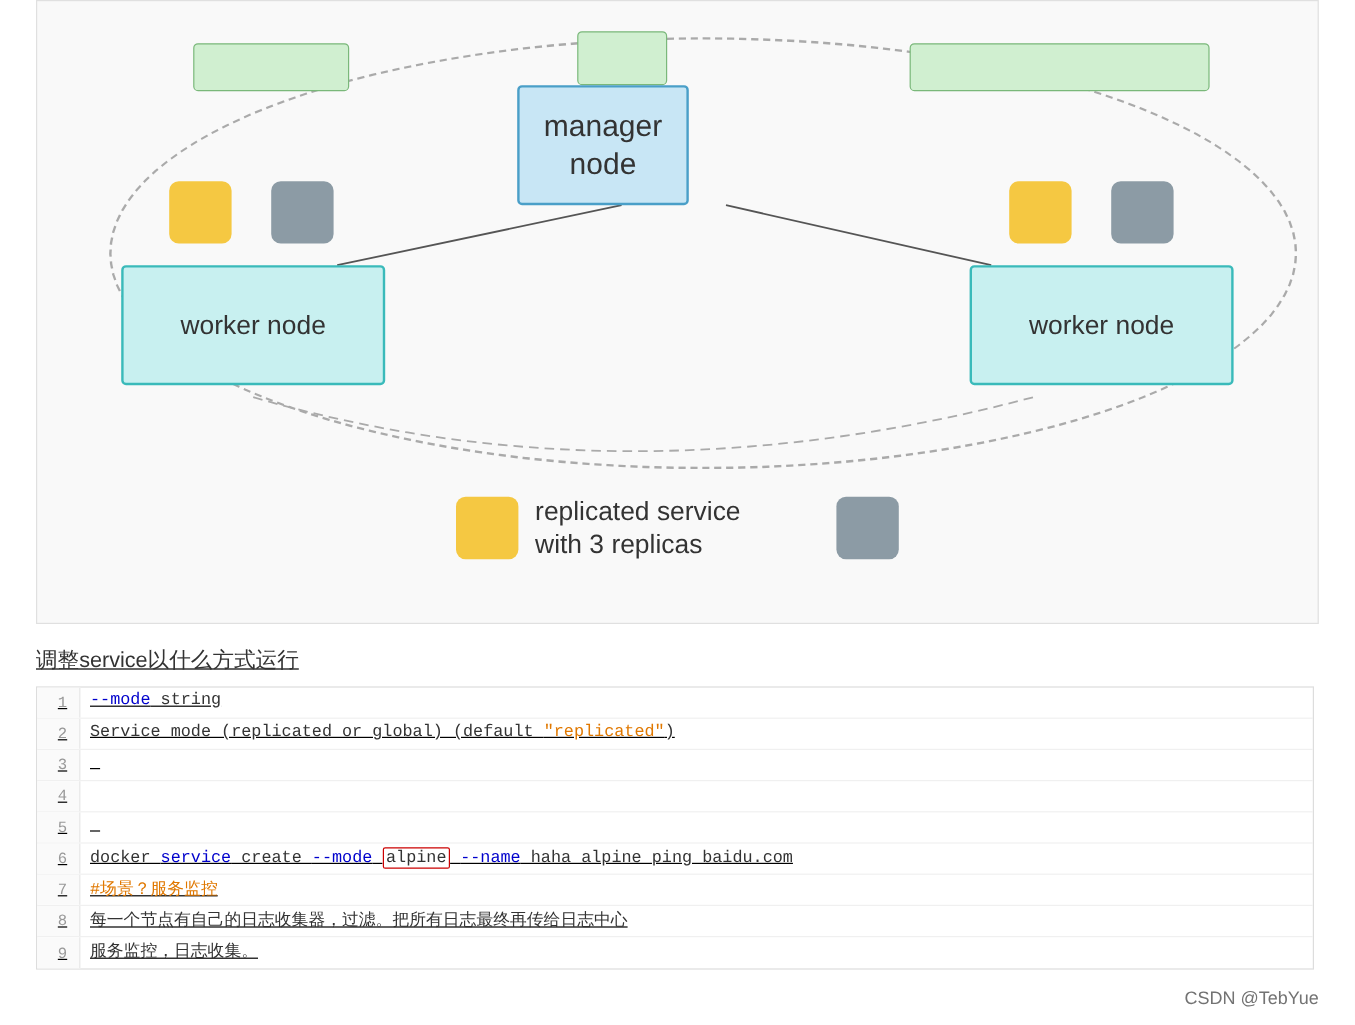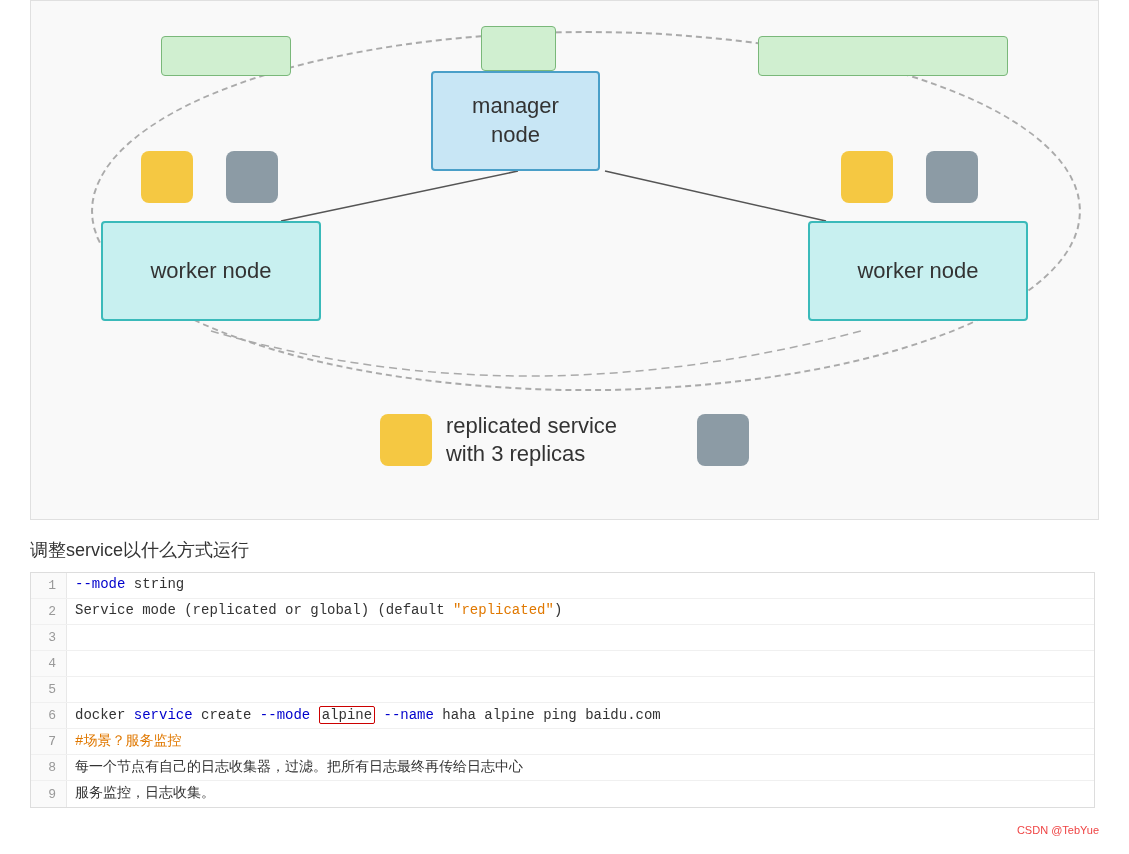--- a/index.html
+++ b/index.html
@@ -36,29 +36,29 @@
       height: 360px;
       border: 2px dashed #aaa;
       border-radius: 50%;
     }
 
     
     .manager-node {
       position: absolute;
       top: 50px;
       left: 390px;
-      width: 169px;
+      width: 143px;
       height: 100px;
       background: #c8e6f5;
       border: 2px solid #4a9fc8;
       border-radius: 4px;
       display: flex;
       align-items: center;
       justify-content: center;
-      font-size: 22px;
+      font-size: 25px;
       font-weight: normal;
       color: #333;
       text-align: center;
       line-height: 1.3;
     }
 
     
     .worker-node-left {
       position: absolute;
       top: 200px;
@@ -189,20 +189,21 @@
 
     .legend-text {
       font-size: 22px;
       color: #333;
       line-height: 1.3;
     }
 
     
     .text-section {
       padding: 18px 34px 10px 30px;
+      text-decoration: underline;
     }
 
     .section-title {
       font-size: 18px;
       color: #333;
       margin-bottom: 10px;
     }
 
     
     .code-block {
@@ -258,22 +259,22 @@
       display: inline-block;
       border: 1.5px solid #cc0000;
       padding: 0 2px;
       border-radius: 2px;
     }
 
     
     .watermark {
       text-align: right;
       padding: 6px 30px 4px 0;
-      font-size: 11px;
-      color: #ef4444;
+      font-size: 15px;
+      color: #737373;
     }
   </style>
 </head>
 <body>
 
 <div class="diagram-container">
   <div class="diagram-inner">
 
     <div class="dashed-oval"></div>
 

